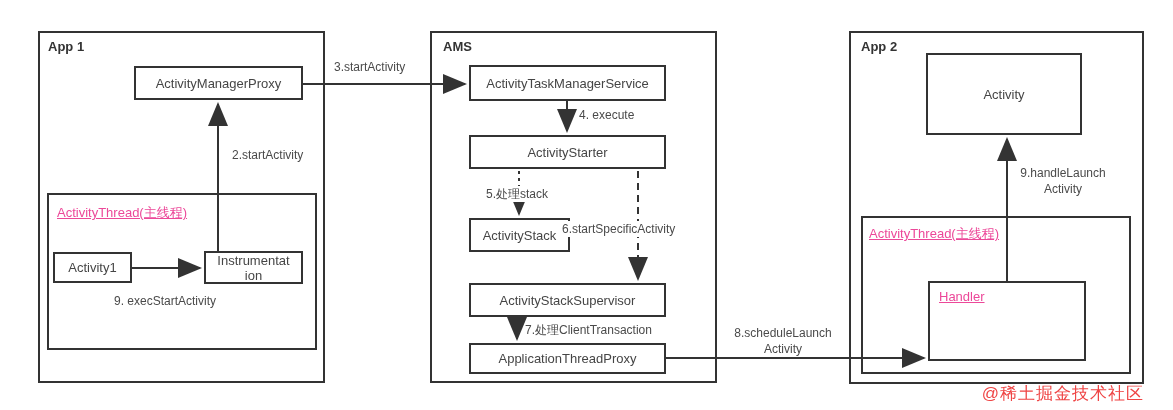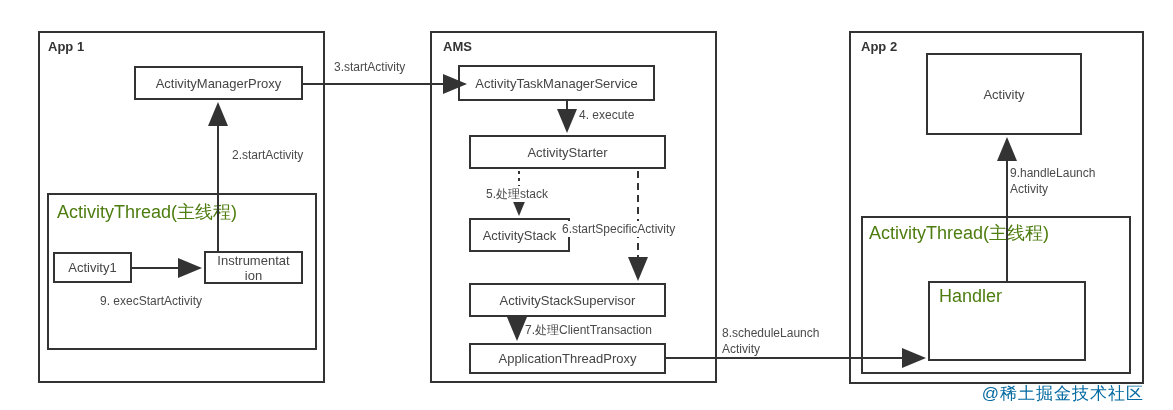--- a/index.html
+++ b/index.html
@@ -48,55 +48,56 @@
   .node.top-left {
     display: block;
     text-align: left;
     background: transparent;
   }
   .node.top-left .node-title {
     position: absolute;
     left: 8px;
     top: 10px;
     white-space: nowrap;
-    color: #4d7c0f;
-    font-size: 18px;
+    color: #ec4899;
+    font-size: 13px;
+    text-decoration: underline;
   }
   .node.breakable {
     word-break: break-all;
     padding: 9px 10px;
   }
   
   .edge-label {
     position: absolute;
     font-size: 12px;
     line-height: 16px;
     color: #4a4a4a;
     white-space: nowrap;
   }
   .edge-label.wrap {
     white-space: normal;
-    text-align: left;
+    text-align: center;
   }
   .edge-label.on-line {
     background: #ffffff;
     padding: 0 2px;
   }
   .overlay {
     position: absolute;
     left: 0;
     top: 0;
     pointer-events: none;
   }
   .watermark {
     position: absolute;
     right: 2px;
     top: 382px;
     font-size: 17px;
-    color: #0369a1;
+    color: #ef4444;
     letter-spacing: 1px;
     white-space: nowrap;
   }
 </style>
 </head>
 <body>
 
 <div class="canvas">
 
   <div class="frame" style="left:38px;top:31px;width:287px;height:352px">
@@ -114,21 +115,21 @@
   <div class="node" style="left:134px;top:66px;width:169px;height:34px">ActivityManagerProxy</div>
 
   <div class="node top-left" style="left:47px;top:193px;width:270px;height:157px">
     <span class="node-title">ActivityThread(主线程)</span>
   </div>
 
   <div class="node" style="left:53px;top:252px;width:79px;height:31px">Activity1</div>
 
   <div class="node breakable" style="left:204px;top:251px;width:99px;height:33px">Instrumentation</div>
 
-  <div class="node" style="left:458px;top:65px;width:197px;height:36px">ActivityTaskManagerService</div>
+  <div class="node" style="left:469px;top:65px;width:197px;height:36px">ActivityTaskManagerService</div>
 
   <div class="node" style="left:469px;top:135px;width:197px;height:34px">ActivityStarter</div>
 
   <div class="node" style="left:469px;top:283px;width:197px;height:34px">ActivityStackSupervisor</div>
 
   <div class="node" style="left:469px;top:218px;width:101px;height:34px">ActivityStack</div>
 
   <div class="node" style="left:469px;top:343px;width:197px;height:31px">ApplicationThreadProxy</div>
 
   <div class="node" style="left:926px;top:53px;width:156px;height:82px">Activity</div>

